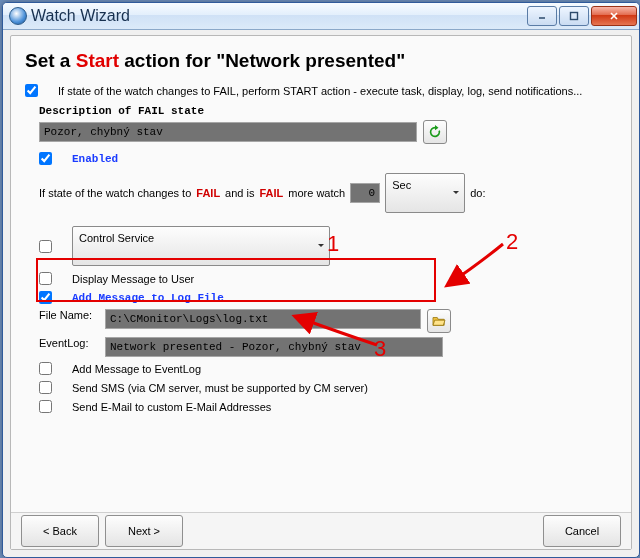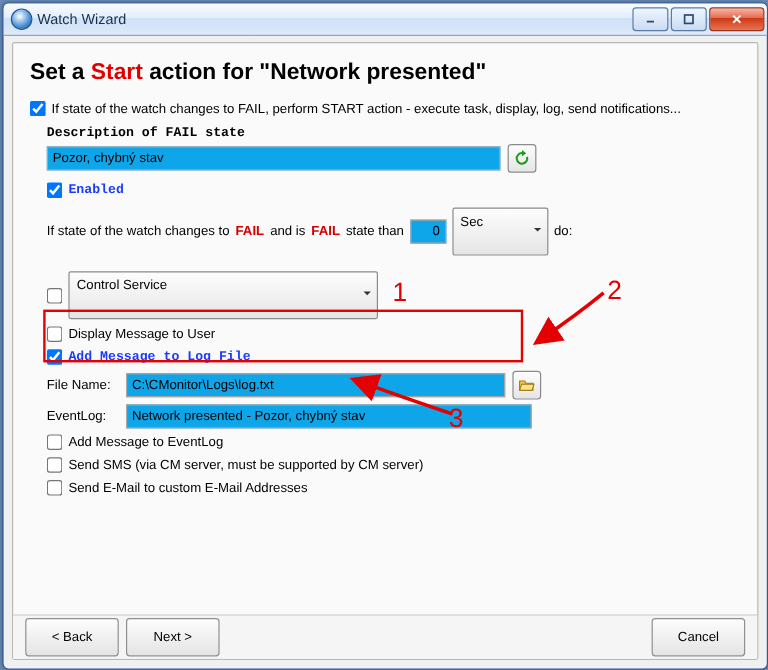--- a/index.html
+++ b/index.html
@@ -1,45 +1,45 @@
 <!DOCTYPE html>
 <html><head>
 <meta charset="utf-8">
 <style>
   html,body{margin:0;padding:0;font-family:"Segoe UI",Tahoma,Arial,sans-serif;font-size:11px;background:#6a8bb8;}
   .window{width:636px;height:554px;margin:2px;background:#f0f0f0;border:1px solid #2f5a9b;border-radius:5px;box-shadow:0 0 4px rgba(0,0,0,.3);position:relative;overflow:hidden;}
   .titlebar{height:26px;background:linear-gradient(to bottom,#f7fbff 0%,#e3effc 45%,#cfe1f6 46%,#dceaf9 100%);display:flex;align-items:center;padding:0 2px 0 6px;border-bottom:1px solid #8ba8c9;}
   .titlebar .appicon{width:16px;height:16px;margin-right:4px;border-radius:50%;background:radial-gradient(circle at 40% 35%,#fff,#4a90d9 60%,#1b4f8a);border:1px solid #2a5a8a;}
-  .titlebar .title{flex:1;color:#17304f;font-size:12px;}
+  .titlebar .title{flex:1;color:#17304f;font-size:16px;}
   .winbtns{display:flex;gap:2px;}
   .winbtn{width:28px;height:18px;border:1px solid #5a7ca6;border-radius:3px;background:linear-gradient(#eef5ff,#cadcf2);display:flex;align-items:center;justify-content:center;color:#2d4a6b;}
   .winbtn.close{width:44px;background:linear-gradient(#f8b6a8,#e26a4d 45%,#d03814 46%,#e57552);border-color:#9a3116;color:#fff;font-weight:bold;}
   .winbtn svg{width:10px;height:10px;display:block;}
   .client{position:absolute;left:7px;right:7px;top:32px;bottom:7px;background:#fafafa;border:1px solid #b8b8b8;border-radius:2px;}
   .heading{font-family:Arial,sans-serif;font-size:19px;font-weight:bold;color:#000;padding:14px 14px 10px 14px;}
   .heading .start{color:#e10000;}
-  .cbrow{display:flex;align-items:center;gap:5px;padding:2px 14px;}
+  .cbrow{display:flex;align-items:center;gap:20px;padding:2px 14px;}
   input[type=checkbox]{width:13px;height:13px;margin:0;}
   .blue{color:#1a3bff;font-weight:bold;font-family:Liberation Mono, monospace;}
   .red{color:#d00000;font-weight:bold;}
   .panel{margin:4px 14px 0 28px;}
   .label{color:#000;font-size:11px;margin:6px 0 3px 0;}
   .descrow{display:flex;align-items:center;gap:6px;}
-  .txt{height:20px;border:1px solid #a6a6a6;background:#0ea5e9;padding:1px 4px;font-size:11px;font-family:Liberation Sans, sans-serif;box-sizing:border-box;}
+  .txt{height:20px;border:1px solid #a6a6a6;background:#737373;padding:1px 4px;font-size:11px;font-family:Liberation Mono, monospace;box-sizing:border-box;}
   .txt.desc{flex:0 0 378px;}
   .iconbtn{width:22px;height:22px;border:1px solid #8a8a8a;border-radius:3px;background:linear-gradient(#fdfdfd,#e5e5e5);display:flex;align-items:center;justify-content:center;}
   .iconbtn svg{display:block;}
   .condrow{display:flex;align-items:center;gap:5px;margin-top:6px;font-size:11px;}
   .numbox{width:30px;}
   .select{height:22px;border:1px solid #8a8a8a;border-radius:2px;background:linear-gradient(#fdfdfd,#e5e5e5);padding:0 18px 16px 6px;font-size:11px;font-family:inherit;position:relative;display:inline-flex;align-items:center;}
   .select .arrow{position:absolute;right:4px;top:50%;transform:translateY(-50%);pointer-events:none;}
   .select.action{width:232px;align-items:center;}
   .select.unit{width:54px;}
   .rowpad{margin-left:28px;padding:3px 14px 3px 0;}
-  .formrow{display:flex;align-items:center;gap:6px;margin-left:28px;padding:2px 14px 2px 0;}
+  .formrow{display:flex;align-items:flex-start;gap:6px;margin-left:28px;padding:2px 14px 2px 0;}
   .formrow .fl{width:60px;}
   .formrow .fi{flex:0 0 316px;}
   .formrow .fm{flex:0 0 338px;}
   .highlight{position:absolute;left:25px;top:222px;width:396px;height:40px;border:2px solid #e40000;pointer-events:none;z-index:5;}
   .callout{position:absolute;color:#e40000;font-size:22px;font-family:Arial,sans-serif;pointer-events:none;z-index:6;}
   .c1{left:316px;top:195px;}
   .c2{left:495px;top:193px;}
   .c3{left:363px;top:300px;}
   .arrow-svg{position:absolute;pointer-events:none;z-index:5;}
   .footer{position:absolute;left:0;right:0;bottom:0;height:36px;border-top:1px solid #cfcfcf;display:flex;align-items:center;padding:0 10px;gap:6px;background:#f5f5f5;}
@@ -97,21 +97,21 @@
       <div class="cbrow" style="padding-left:0;margin-top:6px;">
         <input type="checkbox" checked="" style="">
         <span class="blue">Enabled</span>
       </div>
 
       <div class="condrow">
         <span>If state of the watch changes to </span>
         <span class="red">FAIL</span>
         <span> and is </span>
         <span class="red">FAIL</span>
-        <span> state than</span>
+        <span> more watch</span>
         <input class="txt numbox" style="text-align: right;" value="0">
         <div class="select unit">
           <span>Sec</span>
           <span class="arrow"><svg width="8" height="8" viewBox="0 0 8 8">
                 <path d="M1 2l3 3 3-3z" fill="#333"></path>
               </svg></span>
         </div>
         <span>do:</span>
       </div>
     </div>

